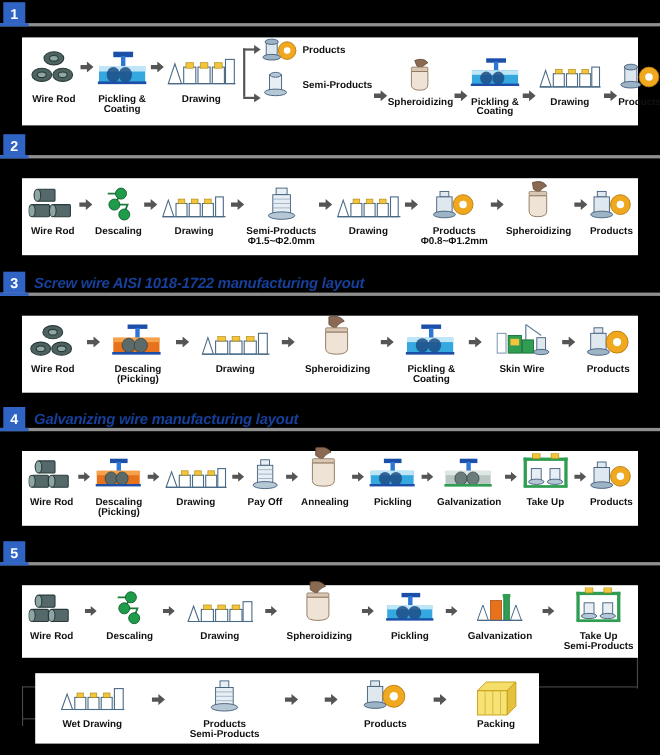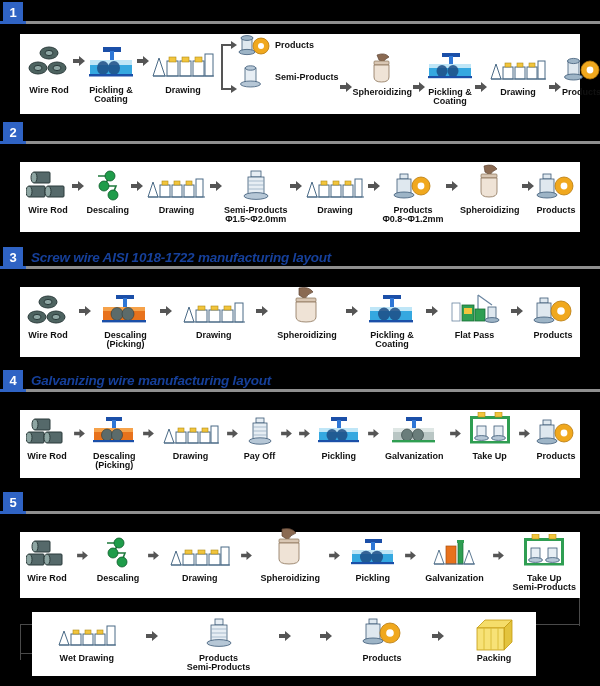--- a/index.html
+++ b/index.html
@@ -670,21 +670,21 @@
               <rect x="4" y="12" width="8" height="18" fill="#ffffff" stroke="#6a85a0" stroke-width="0.8"></rect>
               <rect x="14" y="14" width="12" height="16" fill="#2f9e52" stroke="#166e35" stroke-width="0.8"></rect>
               <rect x="16" y="17" width="8" height="6" fill="#f2c53d"></rect>
               <rect x="27" y="18" width="10" height="12" fill="#2f9e52" stroke="#166e35" stroke-width="0.8"></rect>
               <g stroke="#3d5a77" stroke-width="0.8" fill="#dfe8ef">
                 <rect x="40" y="16" width="8" height="12"></rect>
                 <ellipse cx="44" cy="29" rx="7" ry="2.4" fill="#9db4c6"></ellipse>
               </g>
             </svg>
           </div>
-          <div class="step-label">Flat Pass</div>
+          <div class="step-label">Skin Wire</div>
         </div>
 
         <div class="arrow" style="height:36px;">
           <svg width="12" height="10" viewBox="0 0 12 10">
               <path d="M0 3 h6 v-3 l6 5 -6 5 v-3 h-6 z" fill="#555"></path>
             </svg>
         </div>
 
         <div class="step">
           <div class="icon-box" style="height:36px;">
@@ -802,20 +802,30 @@
           </div>
           <div class="step-label">Pay Off</div>
         </div>
 
         <div class="arrow" style="height:34px;width:11px;">
           <svg width="11" height="9" viewBox="0 0 12 10">
               <path d="M0 3 h6 v-3 l6 5 -6 5 v-3 h-6 z" fill="#555"></path>
             </svg>
         </div>
 
+        <div class="step">
+          <div class="icon-box" style="height:34px;">
+            <svg class="ic" width="38" height="44" viewBox="0 0 38 44">
+              <path d="M11 1 q10 -2 14 4 q-6 2 -8 7 l-6 -4 z" fill="#8a6a52" stroke="#5d4433" stroke-width="0.7"></path>
+              <rect x="8" y="11" width="20" height="4" rx="1" fill="#d9c7b4" stroke="#8a7258" stroke-width="0.7"></rect>
+              <path d="M8 15 h20 v16 q0 5 -10 5 q-10 0 -10 -5 z" fill="#efe3d6" stroke="#8a7258" stroke-width="0.8"></path>
+            </svg>
+          </div>
+          <div class="step-label">Annealing</div>
+        </div>
 
         <div class="arrow" style="height:34px;width:11px;">
           <svg width="11" height="9" viewBox="0 0 12 10">
               <path d="M0 3 h6 v-3 l6 5 -6 5 v-3 h-6 z" fill="#555"></path>
             </svg>
         </div>
 
         <div class="step">
           <div class="icon-box" style="height:34px;">
             <svg class="ic" width="46" height="34" viewBox="0 0 46 34">
@@ -1072,21 +1082,21 @@
               <rect x="3" y="29" width="40" height="2.5" fill="#2f9e52"></rect>
             </svg>
           </div>
           <div class="step-label">Take Up
 Semi-Products</div>
         </div>
 
       </div>
     </div>
 
-    <div class="panel" style="position:absolute;left:32px;top:116px;width:504px;height:64px;">
+    <div class="panel" style="position:absolute;left:32px;top:116px;width:458px;height:64px;">
       <div class="flow" style="justify-content:space-around;padding:8px 6px 0 10px;">
 
         <div class="step">
           <div class="icon-box" style="height:32px;">
             <svg class="ic" width="62" height="32" viewBox="0 0 62 32">
               <g stroke="#4a6a86" stroke-width="1" fill="#ffffff">
                 <path d="M3 25 L8 11 L13 25 z"></path>
                 <rect x="15" y="14" width="10" height="11"></rect>
                 <rect x="27" y="14" width="10" height="11"></rect>
                 <rect x="39" y="14" width="10" height="11"></rect>

